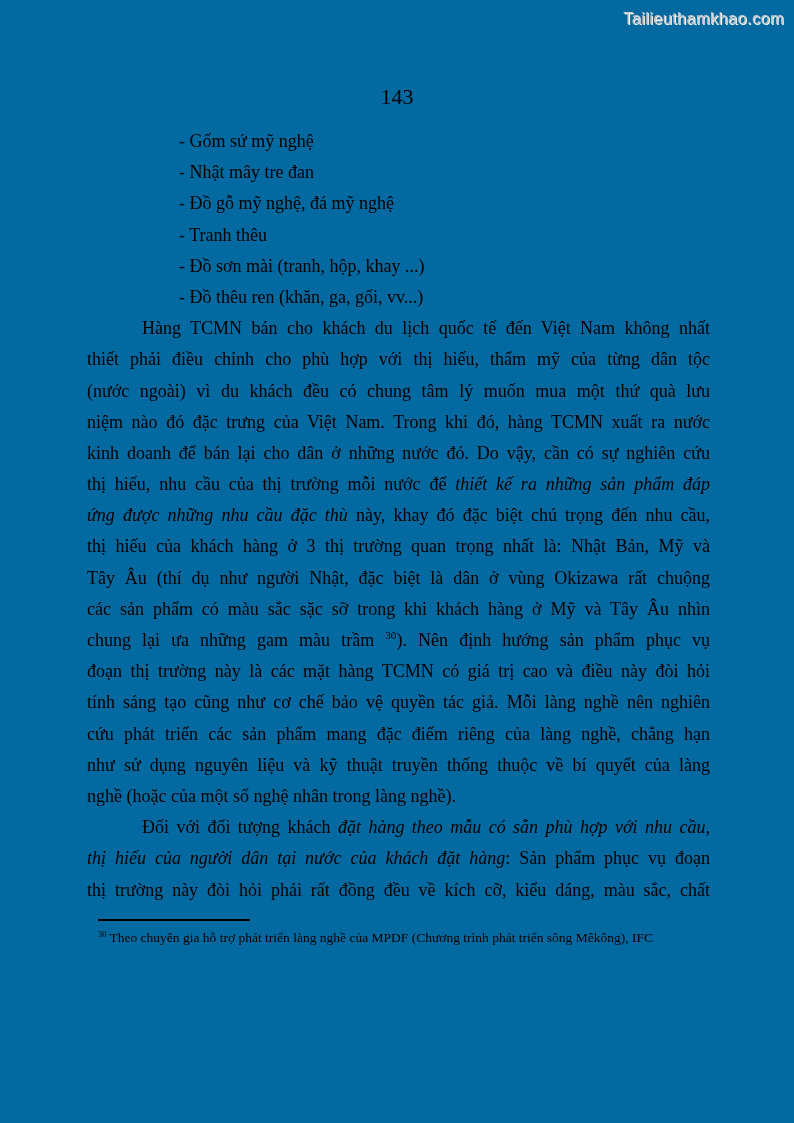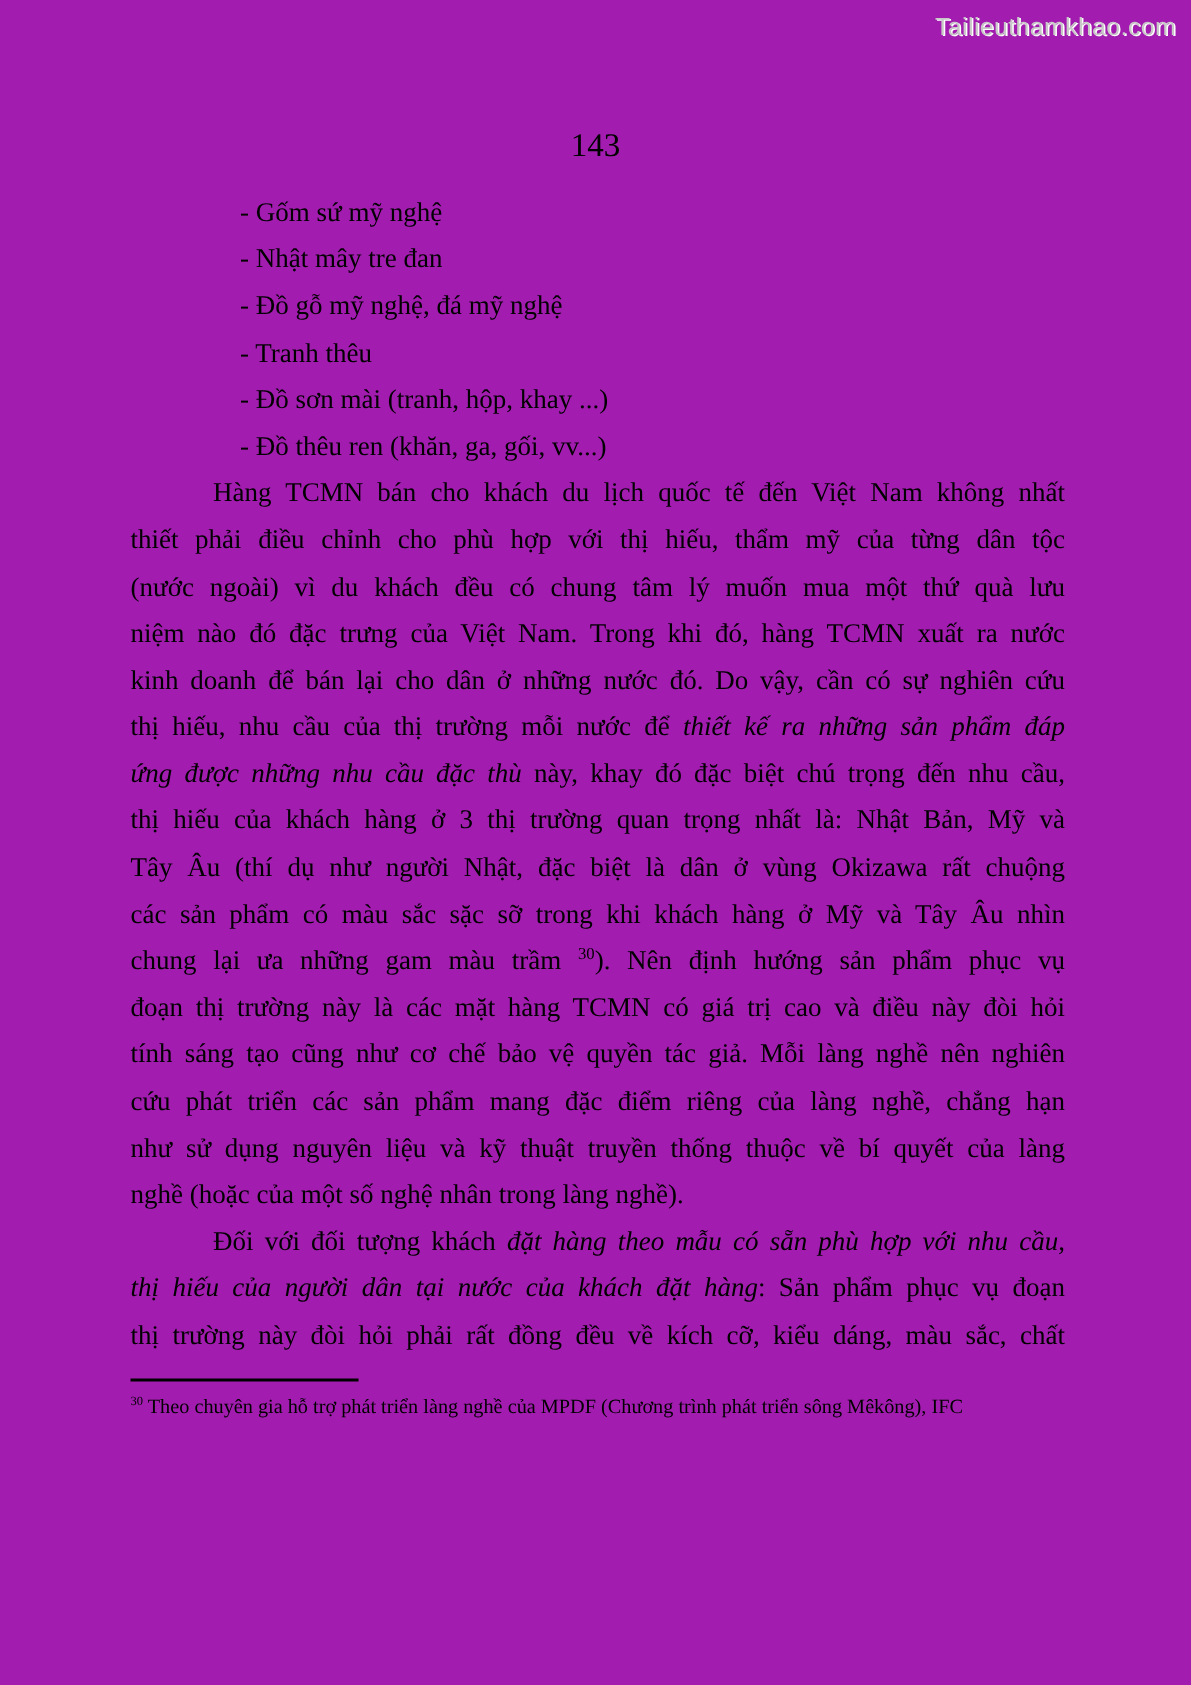--- a/index.html
+++ b/index.html
@@ -5,21 +5,21 @@
   html, body { margin: 0; padding: 0; }
   body {
     width: 794px; height: 1123px;
     background: #ffffff;
     font-family: "Liberation Serif", "DejaVu Serif", serif;
     color: #000000;
   }
   .page {
     position: relative;
     width: 794px; height: 1123px;
-    background: #a21caf;
+    background: #0369a1;
     overflow: hidden;
   }
   .watermark {
     position: absolute;
     top: 9px; right: 10px;
     font-family: "Liberation Sans", sans-serif;
     font-size: 16.5px;
     color: #c8c8c8;
     text-shadow: 1px 1px 0 #ffffff;
     letter-spacing: 0.3px;
@@ -40,28 +40,28 @@
   .line {
     height: 31.2px;
     line-height: 31.2px;
     white-space: normal;
   }
   .line.just {
     text-align: justify;
     text-align-last: justify;
   }
   .line.indent { text-indent: 55px; }
-  .list-line { margin-left: 73px; }
+  .list-line { margin-left: 92px; }
   .i { font-style: italic; }
   .sup {
     vertical-align: super;
     font-size: 0.62em;
     line-height: 0;
   }
-  .footnote-block { margin-top: 13px; }
+  .footnote-block { margin-top: 13px; margin-left: 11px; }
   .footnote-rule {
     width: 152px;
     border-top: 2px solid #000000;
     margin-bottom: 7px;
   }
   .footnote-line {
     font-size: 13.5px;
     line-height: 19px;
   }
 </style>

